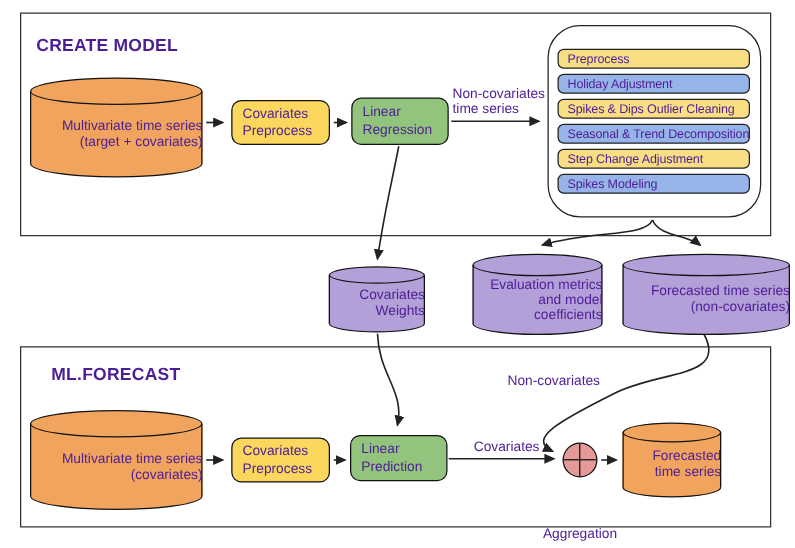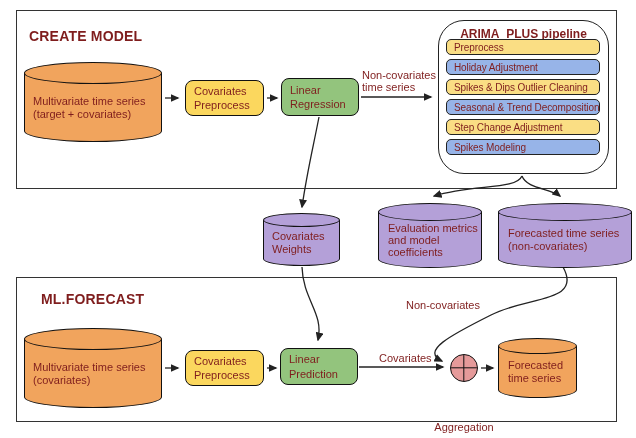--- a/index.html
+++ b/index.html
@@ -1,18 +1,18 @@
 <!DOCTYPE html>
 <html><head>
 <meta charset="utf-8">
 <style>
   html,body{margin:0;padding:0;background:#fff;}
   .canvas{
     position:relative;width:636px;height:438px;background:#fff;
-    font-family:"Liberation Sans", sans-serif;color:#7f1d1d;overflow:hidden;
+    font-family:"Liberation Sans", sans-serif;color:#4c1d95;overflow:hidden;
   }
   
   .section{position:absolute;border:1.6px solid #333;background:transparent;box-sizing:border-box;z-index:0;}
   .sec-title{position:absolute;font-size:14px;font-weight:bold;letter-spacing:.2px;}
   
   .pbox{position:absolute;border:1.5px solid #111;border-radius:8px;box-sizing:border-box;
         display:flex;flex-direction:column;justify-content:center;padding-left:8px;
         font-size:11px;line-height:14.5px;z-index:3;}
   .pbox.yellow{background:#FBD75E;}
   .pbox.green{background:#93C47D;}
@@ -29,21 +29,21 @@
   
   .cyl{position:absolute;z-index:3;}
   .cyl-top{position:absolute;left:0;right:0;top:0;height:calc(var(--ry)*2);background:var(--c);
            border:1.4px solid #111;border-radius:50%;box-sizing:border-box;z-index:3;}
   .cyl-bottom{position:absolute;left:0;right:0;bottom:0;height:calc(var(--ry)*2);background:var(--c);
            border:1.4px solid #111;border-radius:50%;box-sizing:border-box;z-index:1;}
   .cyl-side{position:absolute;left:0;right:0;top:var(--ry);bottom:var(--ry);background:var(--c);
            border-left:1.4px solid #111;border-right:1.4px solid #111;box-sizing:border-box;z-index:2;}
   .cyl-label{position:absolute;left:0;right:0;top:calc(var(--ry)*2);bottom:var(--ry);z-index:4;
            display:flex;flex-direction:column;justify-content:center;
-           font-size:11px;line-height:13px;padding-left:9px;box-sizing:border-box;}
+           font-size:11px;line-height:13px;padding-left:9px;box-sizing:border-box;align-items:flex-end;}
   .cyl.orange{--c:#F1A45D;}
   .cyl.purple{--c:#B4A0D8;}
   
   svg.arrows{position:absolute;left:0;top:0;z-index:2;pointer-events:none;}
   
   .agg{position:absolute;left:450px;top:354px;width:28px;height:28px;border:1.5px solid #111;
        border-radius:50%;background:#E59A9A;box-sizing:border-box;z-index:3;overflow:hidden;}
   .agg .cross{position:absolute;left:0;top:0;right:0;bottom:0;}
   .agg .cross::before{content:"";position:absolute;left:50%;top:-2px;bottom:-2px;width:1.4px;
        background:#111;transform:translateX(-50%);}
@@ -106,21 +106,20 @@
     <div>Linear</div>
     <div>Regression</div>
   </div>
 
   <div class="flabel" style="left:362px;top:70px;">
     <div>Non-covariates</div>
     <div>time series</div>
   </div>
 
   <div class="pipeline">
-    <div class="pipeline-title">ARIMA_PLUS pipeline</div>
     <div class="pitem yellow" style="top:18px;">Preprocess</div>
     <div class="pitem blue" style="top:38px;">Holiday Adjustment</div>
     <div class="pitem yellow" style="top:58px;">Spikes &amp; Dips Outlier Cleaning</div>
     <div class="pitem blue" style="top:78px;">Seasonal &amp; Trend Decomposition</div>
     <div class="pitem yellow" style="top:98px;">Step Change Adjustment</div>
     <div class="pitem blue" style="top:118px;">Spikes Modeling</div>
   </div>
 
   <div class="cyl purple" style="left:263px;top:213px;width:77px;height:53px;--ry:7px;">
     <div class="cyl-bottom"></div>

